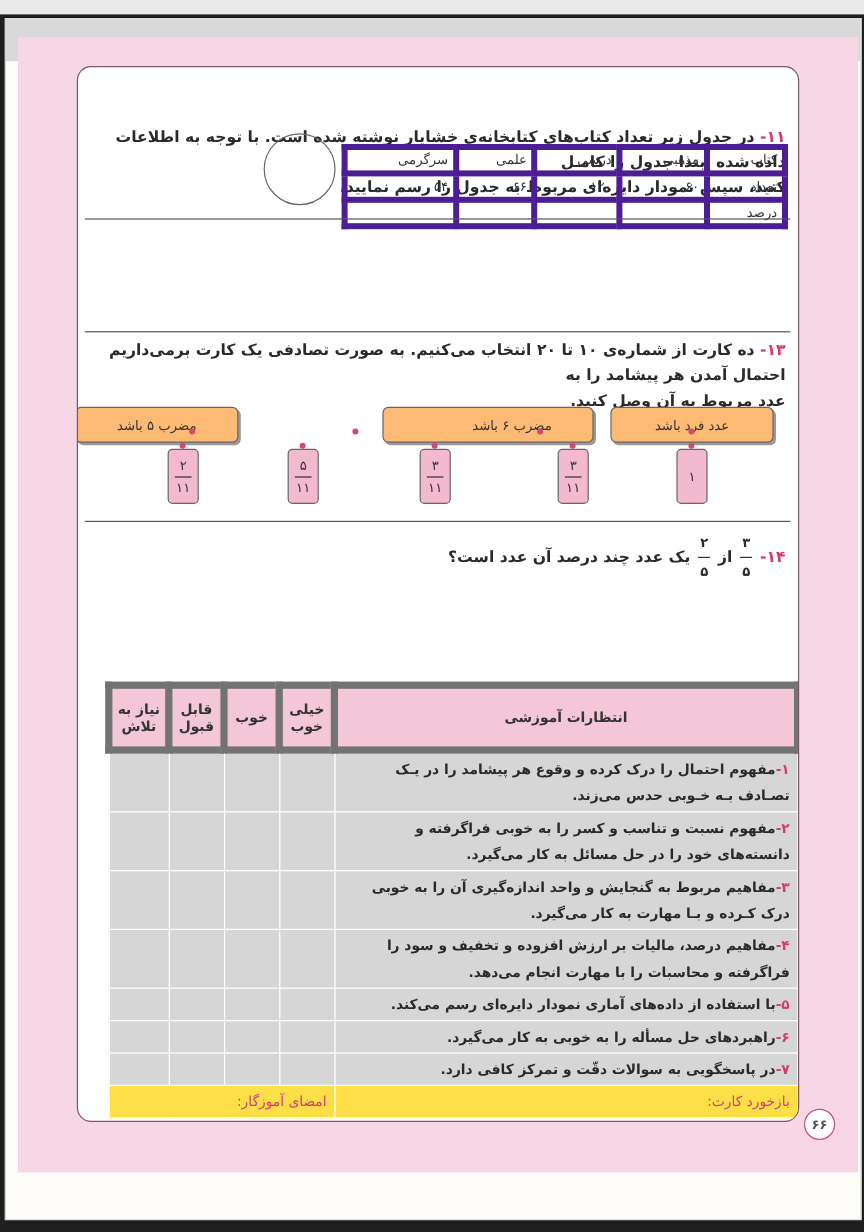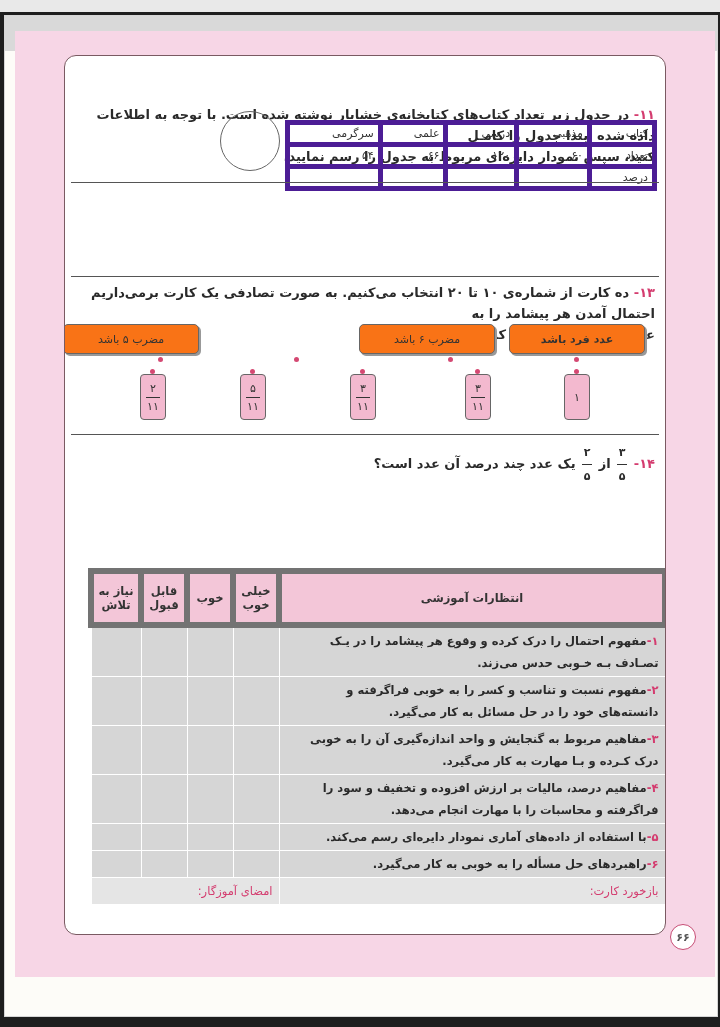--- a/index.html
+++ b/index.html
@@ -8,31 +8,31 @@
   .page{position:absolute;left:4px;top:15px;width:712px;height:1000px;background:#fdfcf8;border:1px solid #d6d6d6;}
   .page-gray{position:absolute;left:0;top:0;width:712px;height:35px;background:#d9d9d9;}
   .pink-band{position:absolute;left:10px;top:15px;width:700px;height:946px;background:#f7d6e6;}
   .frame{position:absolute;left:64px;top:55px;width:600px;height:878px;background:#fff;border:1.4px solid #7a5a62;border-radius:12px;direction:rtl;overflow:hidden;}
   .q{position:absolute;right:10px;left:10px;font-size:13px;font-weight:bold;color:#2a2a2a;line-height:21px;}
   .num{color:#d43c6f;}
   .sep{position:absolute;left:6px;right:6px;height:1.4px;background:#555;}
   table.books{position:absolute;border-collapse:collapse;font-size:11px;color:#333;}
   table.books td{border:5px solid #4c1d95;text-align:right;height:17px;padding:0 4px;}
   .circle{position:absolute;width:58px;height:58px;border:1.5px solid #666;border-radius:50%;}
-  .card{position:absolute;width:134px;height:28px;background:#f97316;border:1.5px solid #666;border-radius:5px;box-shadow:2px 2px 0 #999;font-size:11px;color:#333;display:flex;align-items:center;justify-content:center;font-weight:normal;}
+  .card{position:absolute;width:134px;height:28px;background:#fdba74;border:1.5px solid #666;border-radius:5px;box-shadow:2px 2px 0 #999;font-size:11px;color:#333;display:flex;align-items:center;justify-content:center;font-weight:normal;margin-top:15px;}
   .dot{position:absolute;width:5px;height:5px;background:#d44872;border-radius:50%;}
   .frac-card{position:absolute;width:24px;height:44px;background:#f3b9cf;border:1.5px solid #666;border-radius:4px;font-size:11px;color:#333;display:flex;flex-direction:column;align-items:center;justify-content:center;}
   .frac-card .bar{width:14px;height:1px;background:#333;margin:2px 0;}
   .frac-inline{display:inline-flex;flex-direction:column;align-items:center;vertical-align:middle;font-size:11px;margin:0 2px;}
   .frac-inline .bar{width:10px;height:1px;background:#333;margin:1px 0;}
   .rubric{position:absolute;left:23px;top:512px;width:580px;border-collapse:collapse;direction:rtl;font-size:11.5px;}
   .rubric th{background:#f3c6d8;color:#333;font-weight:bold;border:6px solid #737373;padding:2px 3px;}
   .rubric td{background:#d6d6d6;border:1px solid #fff;padding:2px 6px;color:#2a2a2a;font-weight:bold;line-height:22px;}
   .rubric td .rn{color:#d43c6f;}
-  .rubric tr.final td{background:#e5e5e5;}
+  .rubric tr.final td{background:#fde047;}
   .pink-text{color:#d43c6f;font-weight:normal;}
   .pagenum{position:absolute;left:670px;top:924px;width:24px;height:24px;border:1.5px solid #c74d75;border-radius:50%;background:#fff;font-size:11px;font-weight:bold;color:#555;display:flex;align-items:center;justify-content:center;}
   .bottom-dark{position:absolute;left:0;top:1017px;width:720px;height:10px;background:#1e1e1e;}
 </style>
 </head>
 <body>
 
 <div class="topbar"></div>
 
 <div class="page">
@@ -80,22 +80,22 @@
 
 
   <div class="sep" style="top:220px;"></div>
 
   <div class="q" style="top:226px;">
     <span class="num">۱۳-</span>
     <span>ده کارت از شماره‌ی ۱۰ تا ۲۰ انتخاب می‌کنیم. به صورت تصادفی یک کارت برمی‌داریم احتمال آمدن هر پیشامد را به</span><br>
     <span>عدد مربوط به آن وصل کنید.</span>
   </div>
 
-  <div class="card" style="right:20px;top:268px;font-weight:bold;">عدد فرد باشد</div>
-  <div class="card" style="right:170px;top:268px;">مضرب ۶ باشد</div>
+  <div class="card" style="right:20px;top:268px;">عدد فرد باشد</div>
+  <div class="card" style="right:170px;top:268px;padding-left:40px;">مضرب ۶ باشد</div>
   <div class="card" style="right:466px;top:268px;">مضرب ۵ باشد</div>
 
   <div class="dot" style="left:509px;top:301px;"></div>
   <div class="dot" style="left:383px;top:301px;"></div>
   <div class="dot" style="left:229px;top:301px;"></div>
   <div class="dot" style="left:93px;top:301px;"></div>
 
   <div class="dot" style="left:509px;top:313px;"></div>
   <div class="dot" style="left:410px;top:313px;"></div>
   <div class="dot" style="left:295px;top:313px;"></div>
@@ -188,20 +188,27 @@
           <td></td>
           <td></td>
     </tr>
     <tr>
       <td><span class="rn">۶-</span><span>راهبردهای حل مسأله را به خوبی به کار می‌گیرد.</span></td>
       <td></td>
           <td></td>
           <td></td>
           <td></td>
     </tr>
+    <tr>
+      <td><span class="rn">۷-</span><span>در پاسخگویی به سوالات دقّت و تمرکز کافی دارد.</span></td>
+      <td></td>
+          <td></td>
+          <td></td>
+          <td></td>
+    </tr>
     <tr class="final">
       <td><span class="pink-text">بازخورد کارت:</span></td>
       <td colspan="4"><span class="pink-text">امضای آموزگار:</span></td>
     </tr>
   </tbody>
     </table>
 </div>
 
 <div class="pagenum">۶۶</div>
 <div class="bottom-dark"></div>

